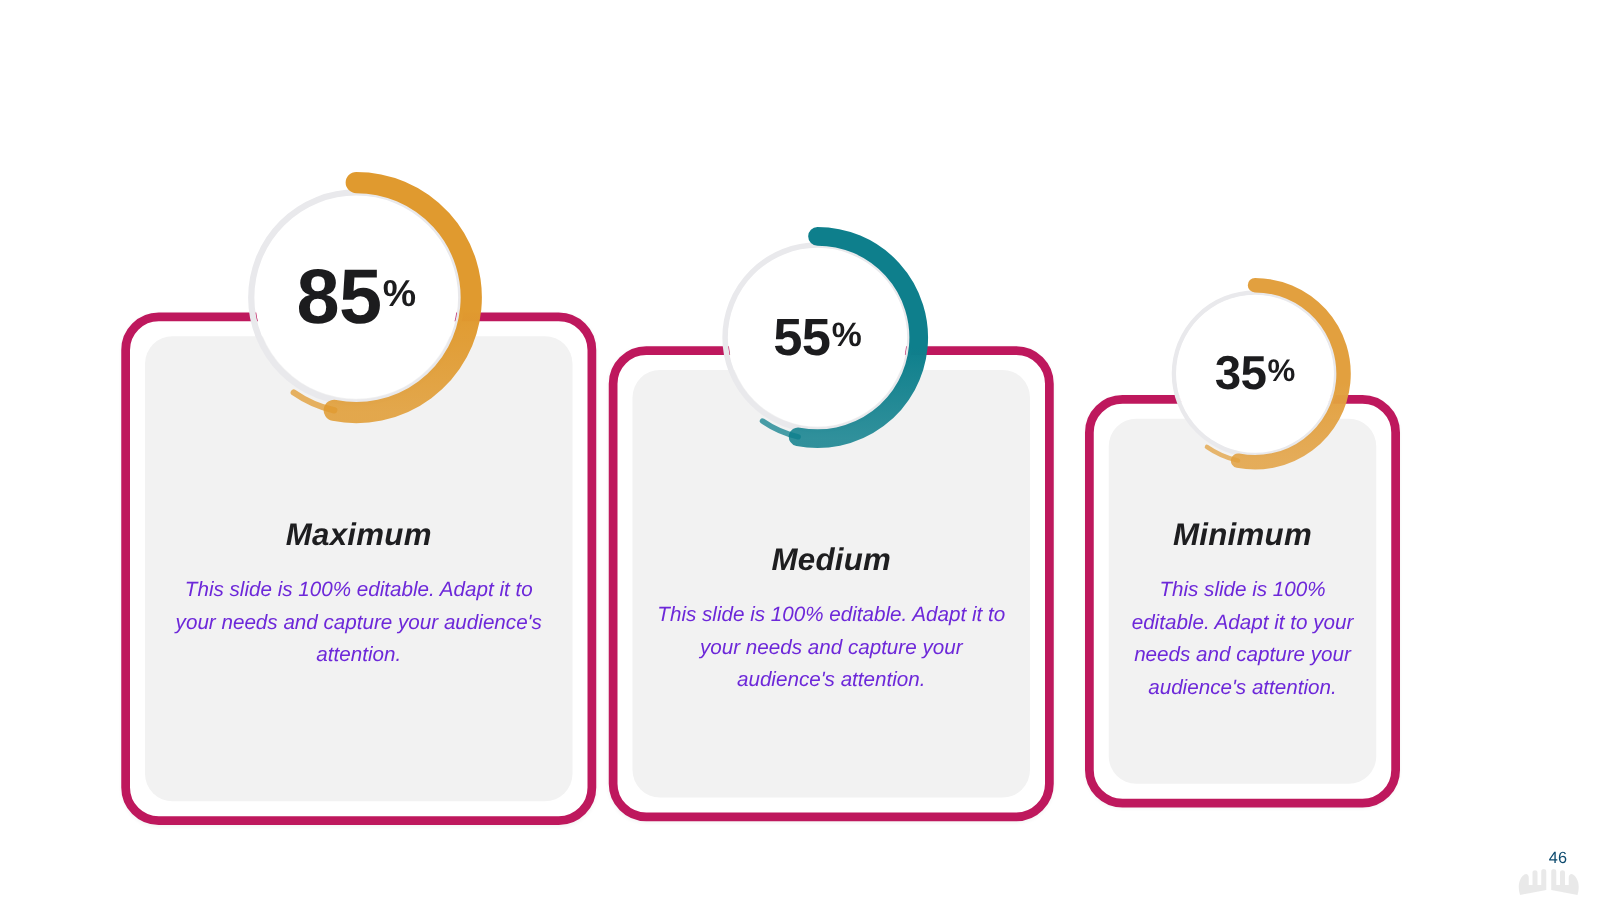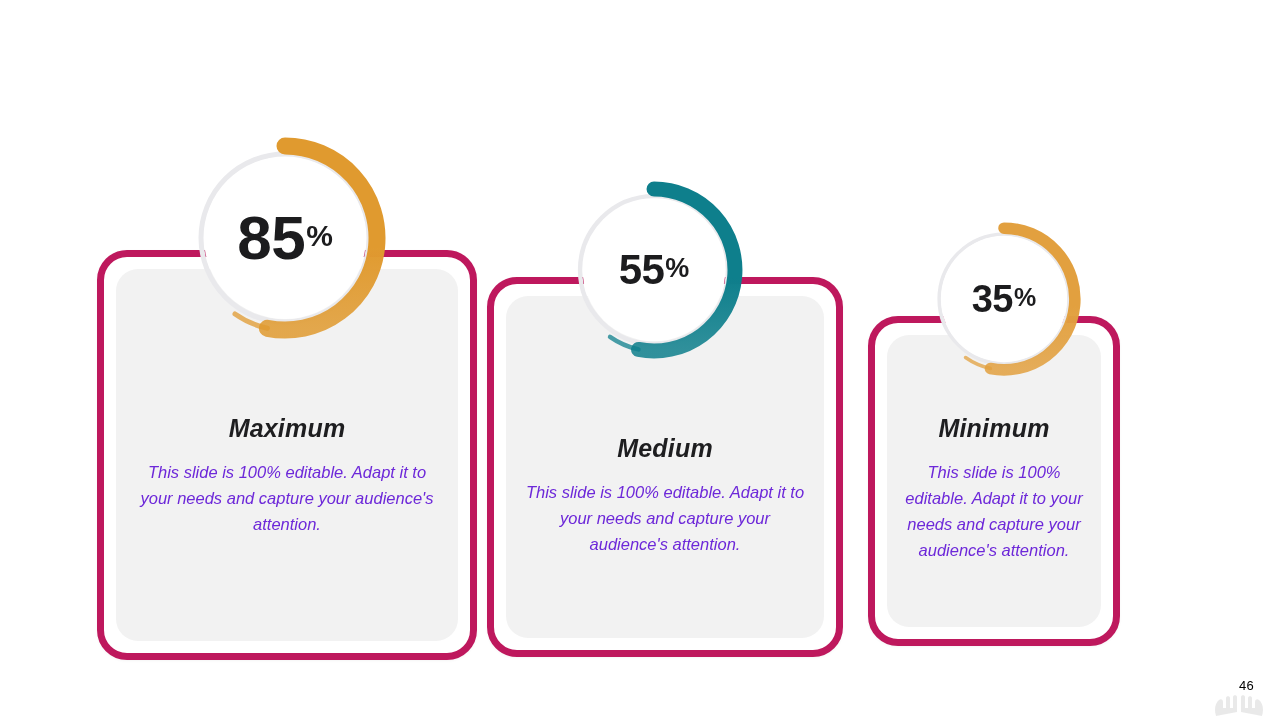--- a/index.html
+++ b/index.html
@@ -153,21 +153,21 @@
   #ring-1 .ring-pct { font-size: 27px; }
   #ring-2 .ring-num { font-size: 38px; }
   #ring-2 .ring-pct { font-size: 25px; }
 
   
   .page-number {
     position: absolute;
     right: 26px;
     bottom: 27px;
     font-size: 13px;
-    color: #000000;
+    color: #0c4a6e;
     letter-spacing: 0.3px;
   }
   .watermark {
     position: absolute;
     right: 12px;
     bottom: 0px;
     width: 58px;
     height: 30px;
     opacity: 0.55;
     pointer-events: none;

